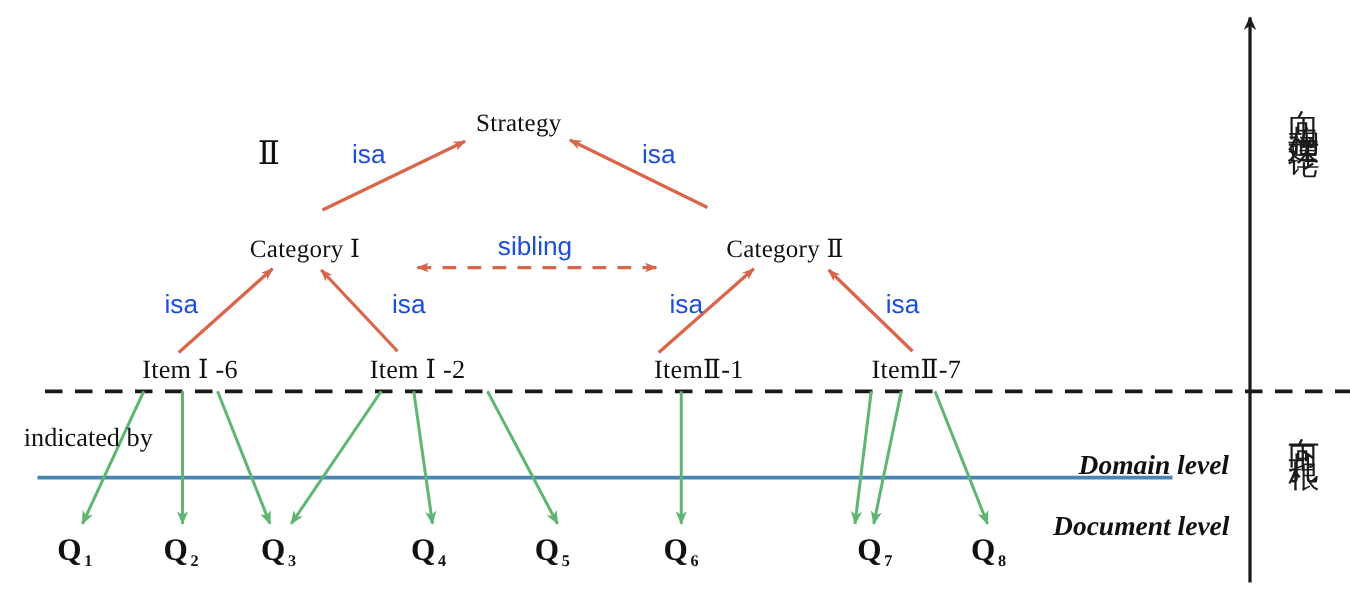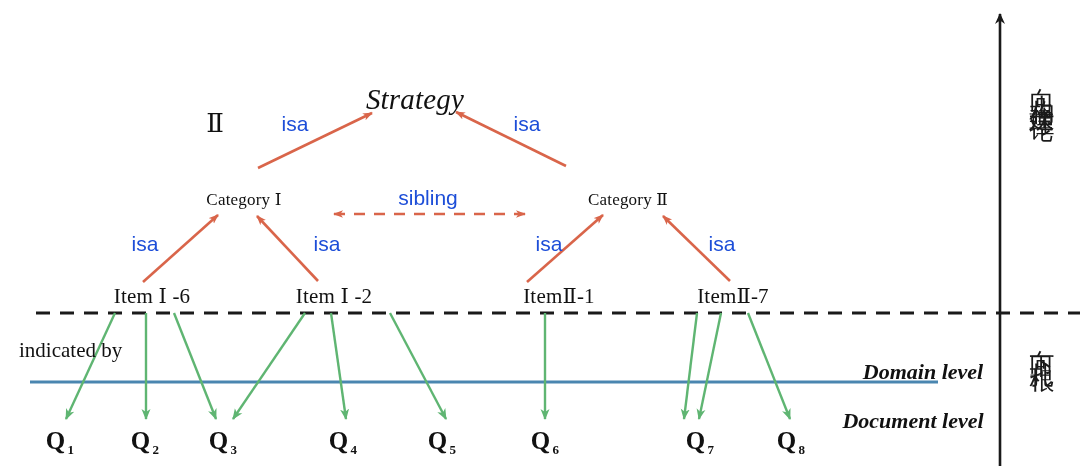--- a/index.html
+++ b/index.html
@@ -25,22 +25,22 @@
     height: 473px;
   }
   .node-label {
     position: absolute;
     white-space: nowrap;
     color: #111111;
     font-family: "Liberation Serif", "DejaVu Serif", serif;
     transform: translate(-50%, -50%);
     letter-spacing: 0.2px;
   }
-  .lvl1 { font-size: 29px; font-style: italic; }
-  .lvl2 { font-size: 17px; }
+  .lvl1 { font-size: 20px; }
+  .lvl2 { font-size: 20px; }
   .lvl3 { font-size: 21px; }
   .qlabel { font-size: 25px; font-weight: bold; }
   .qlabel sub { font-size: 13px; font-weight: bold; vertical-align: baseline; position: relative; top: 5px; padding-left: 2px;}
   .edge-label {
     position: absolute;
     white-space: nowrap;
     color: #1d4ed8;
     font-size: 21px;
     font-family: Liberation Sans, sans-serif;
     transform: translate(-50%, -50%);

